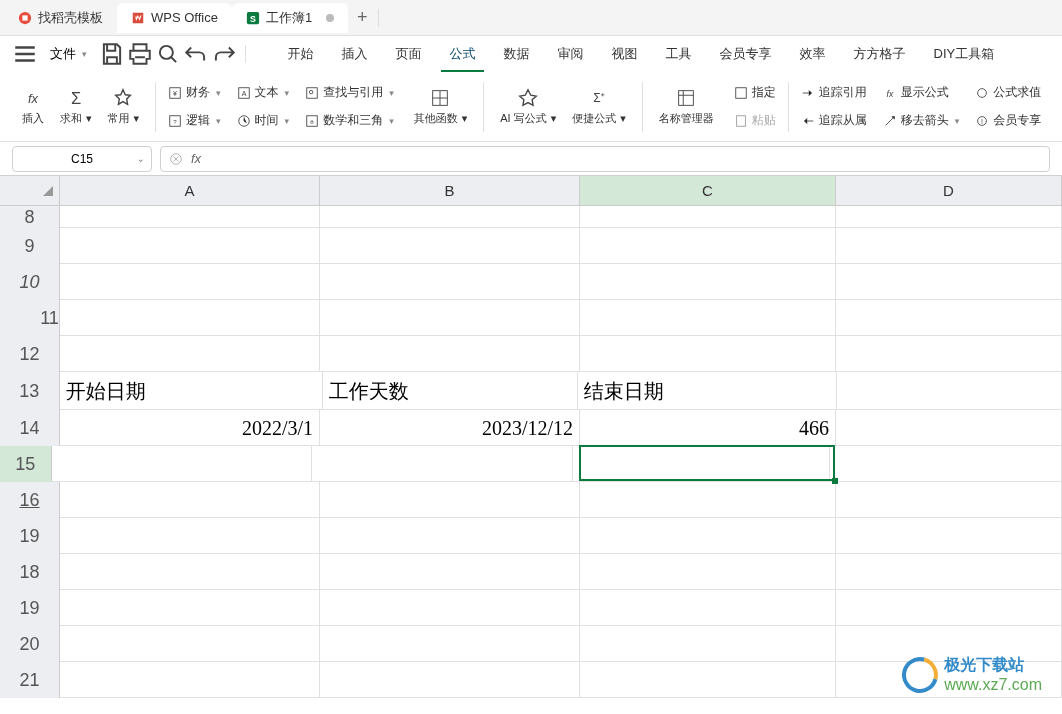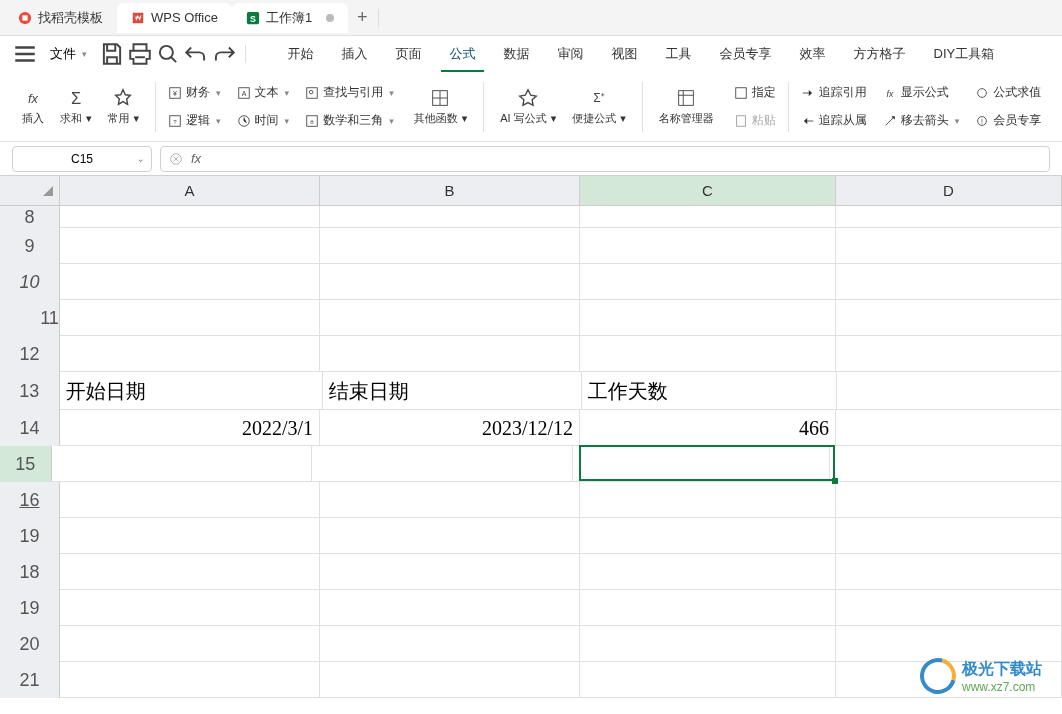--- a/index.html
+++ b/index.html
@@ -60,21 +60,21 @@
 .cell.right { justify-content: flex-end; }
 .cell.left { justify-content: flex-start; }
 .active-cell-border { position: absolute; border: 2px solid #0a7a3f; pointer-events: none; }
 .active-cell-handle { position: absolute; width: 6px; height: 6px; background: #0a7a3f; pointer-events: none; }
 
 
 .watermark { position: absolute; right: 20px; bottom: 20px; display: flex; align-items: center; gap: 6px; opacity: 0.9; }
 .watermark .logo-ring { width: 36px; height: 36px; border: 4px solid #1e7fc4; border-right-color: #f5a623; border-radius: 50%; transform: rotate(-30deg); }
 .watermark .txt { display: flex; flex-direction: column; }
 .watermark .txt .ch { font-size: 16px; font-weight: bold; color: #1e7fc4; }
-.watermark .txt .en { font-size: 12px; color: #4aa03f; }
+.watermark .txt .en { font-size: 16px; color: #4aa03f; }
 </style>
 </head>
 <body>
 
 <div class="titlebar">
   <div class="title-tab">
     <svg viewBox="0 0 16 16">
         <circle cx="8" cy="8" r="7" fill="#e74c3c"></circle>
         <path fill="#fff" d="M5 5h6v6H5z"></path>
       </svg>
@@ -395,22 +395,22 @@
     <div class="row" style="height: 36px;">
       <div class="row-h" style="height: 36px;">12</div>
       <div class="cell" style="width: 260px; height: 36px;"></div>
       <div class="cell" style="width: 260px; height: 36px;"></div>
       <div class="cell" style="width: 256px; height: 36px;"></div>
       <div class="cell" style="width: 226px; height: 36px;"></div>
     </div>
     <div class="row" style="height: 38px;">
       <div class="row-h" style="height: 38px;">13</div>
       <div class="cell left" style="width: 264px; height: 38px;">开始日期</div>
+      <div class="cell left" style="width: 256px; height: 38px;">工作天数</div>
       <div class="cell left" style="width: 260px; height: 38px;">结束日期</div>
-      <div class="cell left" style="width: 256px; height: 38px;">工作天数</div>
       <div class="cell" style="width: 226px; height: 38px;"></div>
     </div>
     <div class="row" style="height: 36px;">
       <div class="row-h" style="height: 36px;">14</div>
       <div class="cell right" style="width: 260px; height: 36px;">2022/3/1</div>
       <div class="cell right" style="width: 260px; height: 36px;">2023/12/12</div>
       <div class="cell right" style="width: 256px; height: 36px;">466</div>
       <div class="cell" style="width: 226px; height: 36px;"></div>
     </div>
     <div class="row" style="height: 36px; gap: 36px;">

